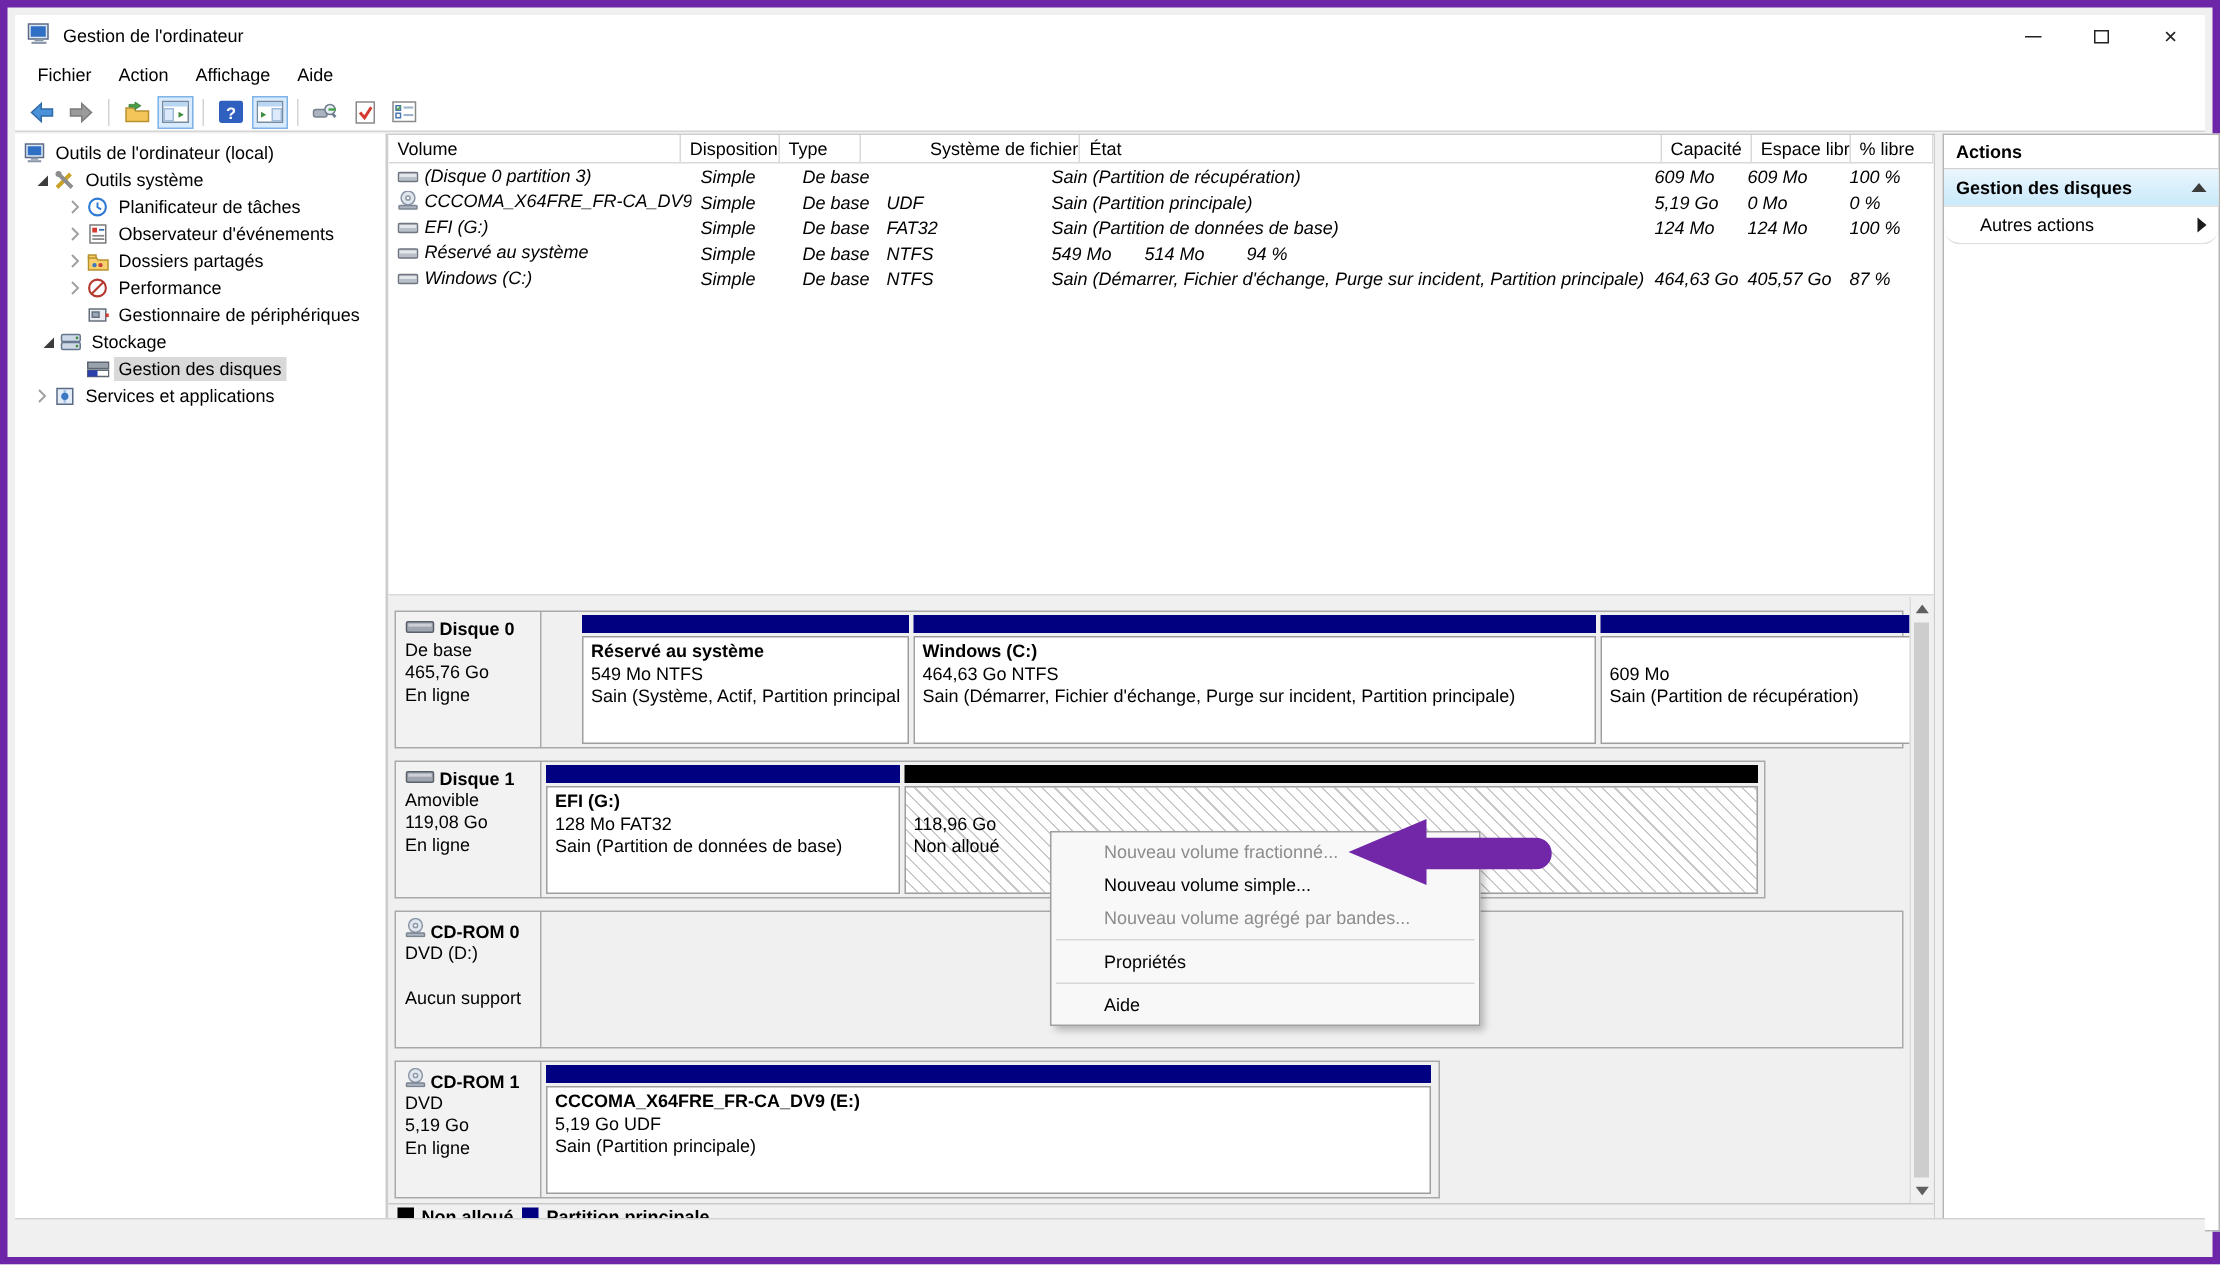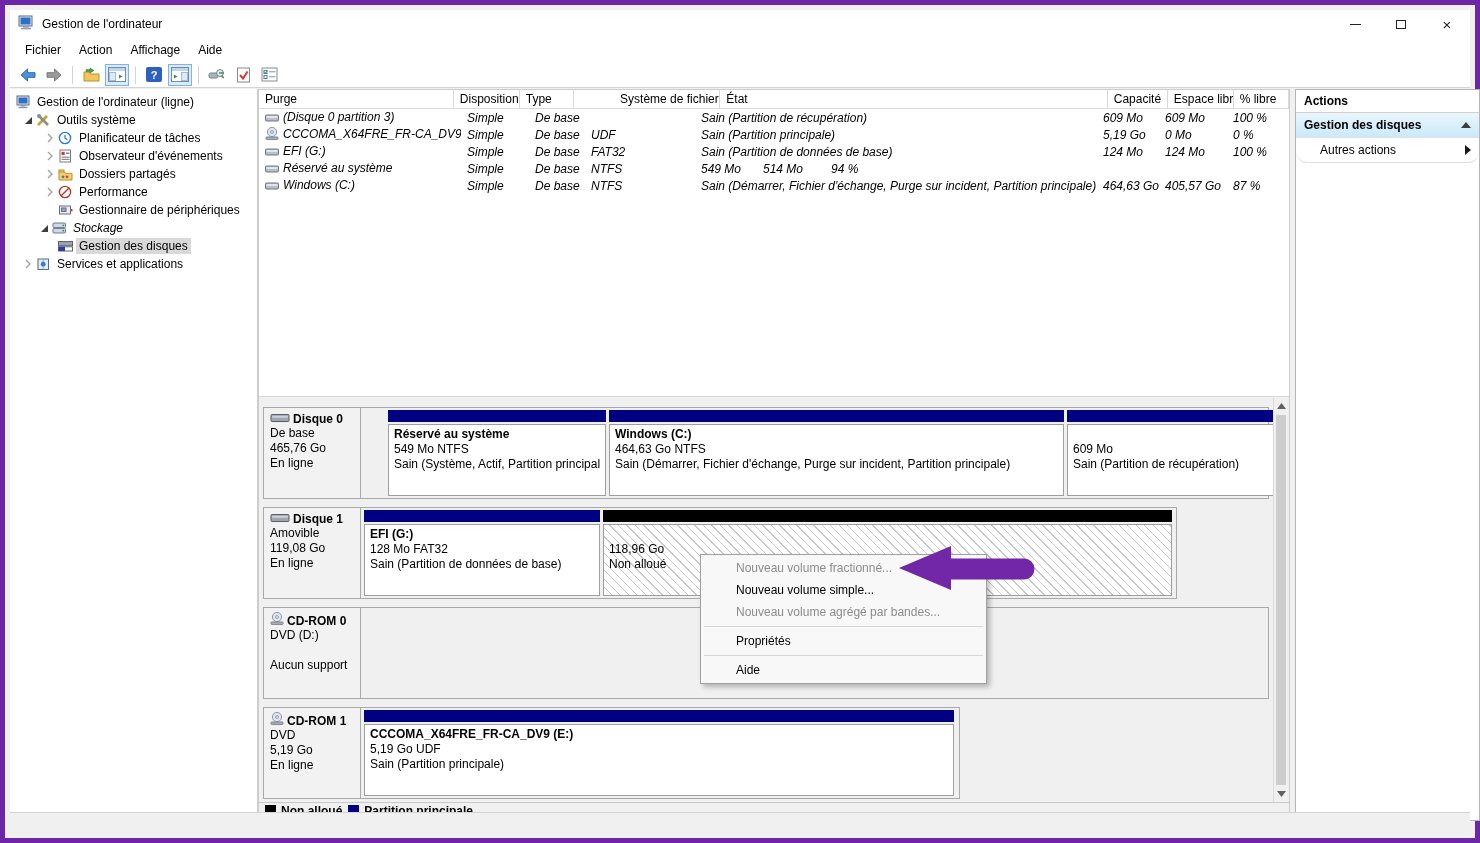--- a/index.html
+++ b/index.html
@@ -191,21 +191,21 @@
   <div class="tree-panel">
       <div class="tree-row" style="padding-left: 6px;">
         <span class="ticon">
           <svg width="15" height="14">
             <rect x="1" y="1" width="12" height="9" fill="#dfe9f5" stroke="#5a6a85"></rect>
             <rect x="2.5" y="2.5" width="9" height="6" fill="#2f6fc4"></rect>
             <rect x="4.5" y="10" width="5" height="1.5" fill="#8a98ab"></rect>
             <rect x="2.5" y="11.8" width="9" height="1.4" fill="#8a98ab"></rect>
           </svg>
         </span>
-        <span class="tlabel">Gestion de l'ordinateur (ligne)</span>
+        <span class="tlabel">Outils de l'ordinateur (local)</span>
       </div>
       <div class="tree-row" style="padding-left: 10px;">
         <span class="chev">
           <svg width="9" height="9">
             <path d="M8 1 V8 H1 Z" fill="#3c3c3c"></path>
           </svg>
         </span>
         <span class="ticon">
           <svg width="15" height="14">
             <path d="M2 12 L11 3" stroke="#c9a227" stroke-width="2.6"></path>
@@ -280,21 +280,21 @@
         <span class="chev"></span>
         <span class="ticon">
           <svg width="15" height="14">
             <rect x="1.5" y="3" width="11" height="8" fill="#e9edf2" stroke="#66707c"></rect>
             <rect x="3.5" y="5" width="4.5" height="3.5" fill="#9aa7b8" stroke="#66707c"></rect>
             <rect x="12.5" y="6" width="2" height="2.4" fill="#d43a2f"></rect>
           </svg>
         </span>
         <span class="tlabel">Gestionnaire de périphériques</span>
       </div>
-      <div class="tree-row" style="padding-left: 26px; font-style: italic;">
+      <div class="tree-row" style="padding-left: 14px;">
         <span class="chev">
           <svg width="9" height="9">
             <path d="M8 1 V8 H1 Z" fill="#3c3c3c"></path>
           </svg>
         </span>
         <span class="ticon">
           <svg width="15" height="14">
             <rect x="1" y="2" width="12.5" height="4.6" rx="1" fill="#cfd8e6" stroke="#66788f"></rect>
             <rect x="1" y="7.4" width="12.5" height="4.6" rx="1" fill="#cfd8e6" stroke="#66788f"></rect>
             <circle cx="11.3" cy="4.3" r="0.9" fill="#3a8f3a"></circle>
@@ -327,21 +327,21 @@
             <rect x="6.4" y="3" width="1.6" height="8.4" fill="#3b78c4" opacity="0.4"></rect>
           </svg>
         </span>
         <span class="tlabel">Services et applications</span>
       </div>
     </div>
 
   <div class="center-pane">
     <div class="vol-table">
       <div class="vt-header">
-          <div class="vt-hcell" style="width: 202px;">Purge</div>
+          <div class="vt-hcell" style="width: 202px;">Volume</div>
           <div class="vt-hcell" style="width: 68px;">Disposition</div>
           <div class="vt-hcell" style="width: 56px;">Type</div>
           <div class="vt-hcell" style="width: 110px; margin-left: 40px;">Système de fichiers</div>
           <div class="vt-hcell" style="width: 402px;">État</div>
           <div class="vt-hcell" style="width: 62px;">Capacité</div>
           <div class="vt-hcell" style="width: 68px;">Espace libre</div>
           <div class="vt-hcell" style="width: 57px;">% libre</div>
         </div>
       <div>
           <div class="vt-row">

